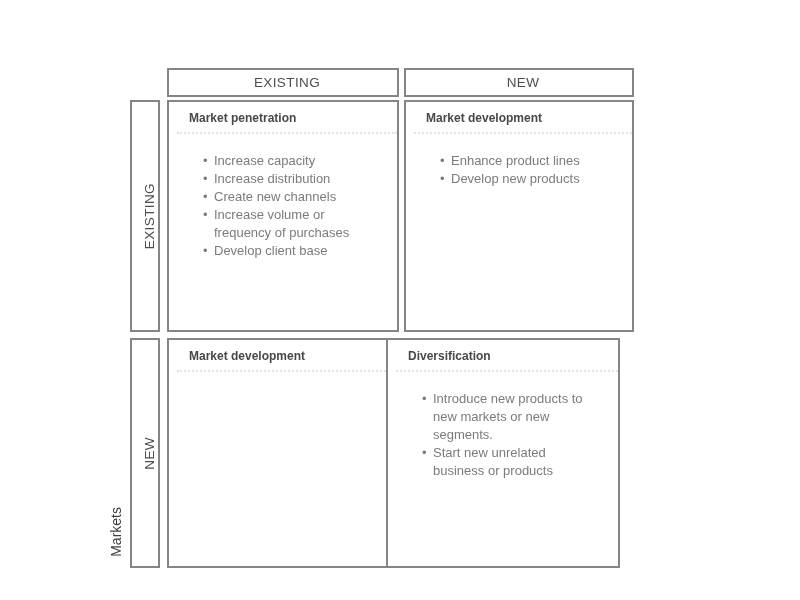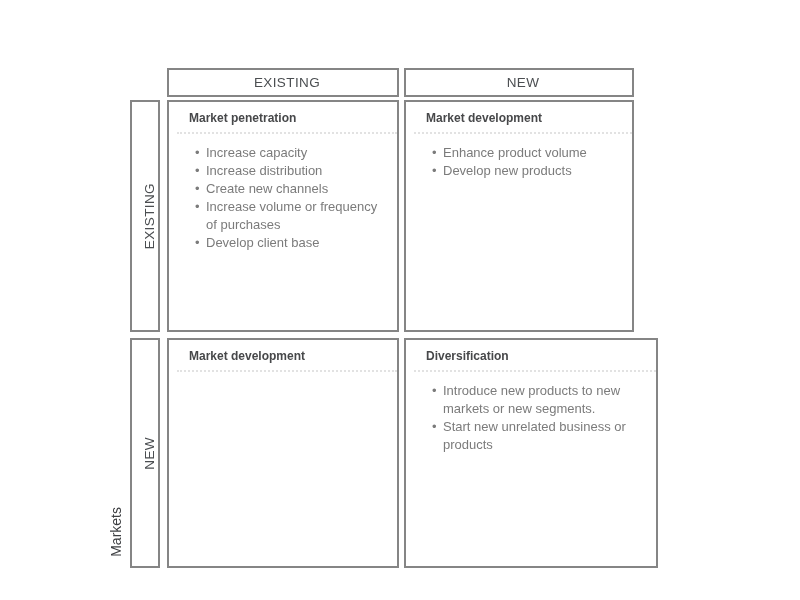--- a/index.html
+++ b/index.html
@@ -64,31 +64,31 @@
     transform: rotate(180deg);
     font-size: 13.5px;
     letter-spacing: 0.4px;
     color: #4b4e51;
     white-space: nowrap;
   }
   .quadrant { overflow: hidden; }
   .q-tl { left: 167px; top: 100px; width: 232px; height: 232px; }
   .q-tr { left: 404px; top: 100px; width: 230px; height: 232px; }
   .q-bl { left: 167px; top: 338px; width: 232px; height: 230px; }
-  .q-br { left: 404px; top: 338px; width: 254px; height: 230px; }
+  .q-br { left: 386px; top: 338px; width: 234px; height: 230px; }
   .q-title {
     padding: 7px 12px 4px 12px;
     font-size: 12px;
     font-weight: bold;
     line-height: 19px;
     color: #47484a;
     border-bottom: 2px dotted #e2e2e2;
   }
   .q-list {
-    margin: 4px;
+    margin: 12px;
     padding: 6px 10px 0 14px;
     list-style: none;
   }
   .q-list li {
     position: relative;
     padding-left: 11px;
     font-size: 13px;
     line-height: 18px;
     color: #7b7b7b;
   }
@@ -132,21 +132,21 @@
       <li>Increase distribution</li>
       <li>Create new channels</li>
       <li>Increase volume or frequency of purchases</li>
       <li>Develop client base</li>
     </ul>
   </div>
 
   <div class="gbox quadrant q-tr">
     <div class="q-title">Market development</div>
     <ul class="q-list">
-      <li>Enhance product volume</li>
+      <li>Enhance product lines</li>
       <li>Develop new products</li>
     </ul>
   </div>
 
   <div class="gbox quadrant q-bl">
     <div class="q-title">Market development</div>
   </div>
 
   <div class="gbox quadrant q-br">
     <div class="q-title">Diversification</div>

